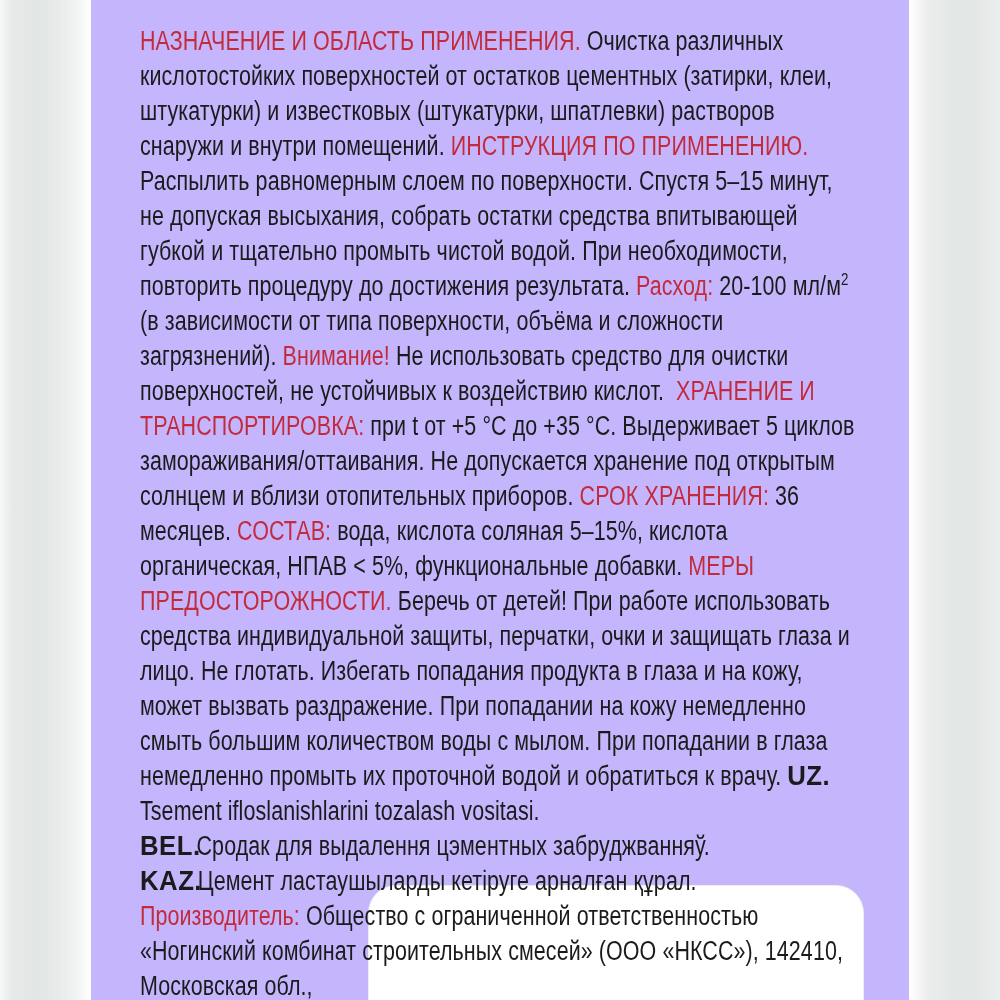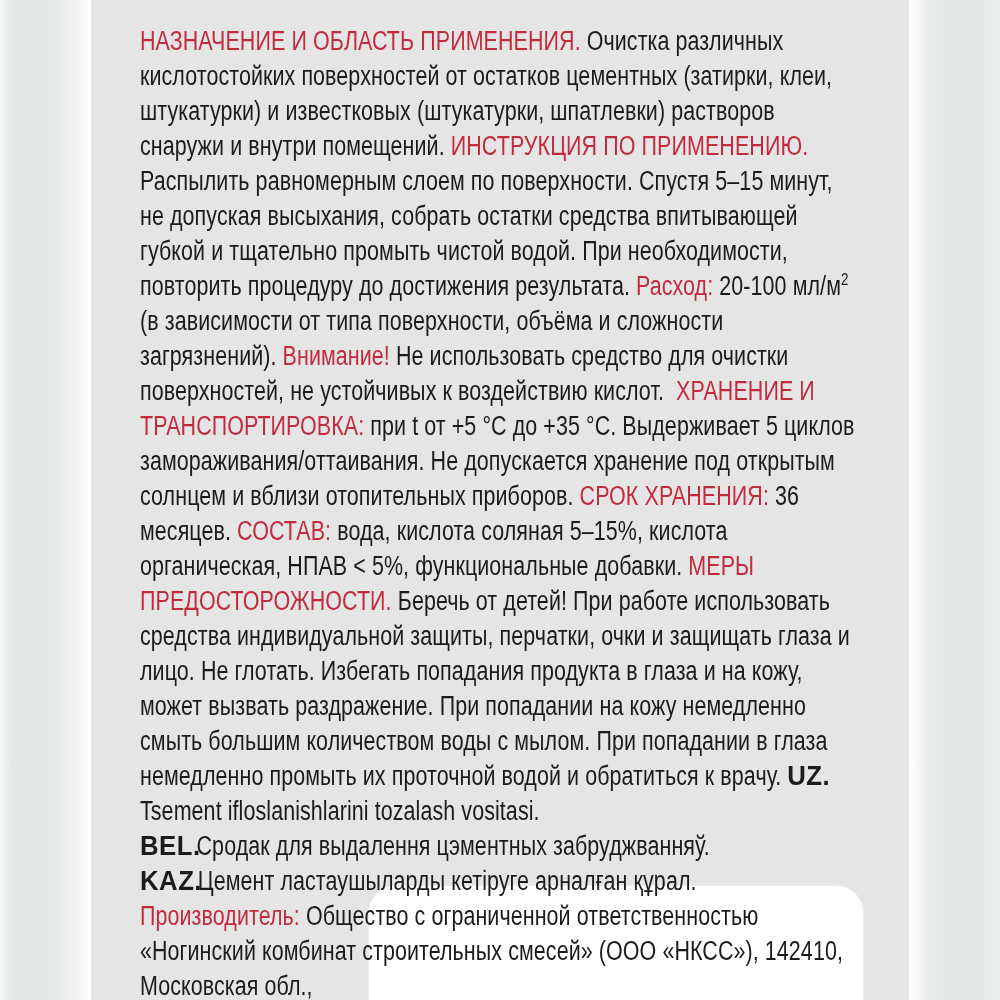--- a/index.html
+++ b/index.html
@@ -1,20 +1,20 @@
 <!DOCTYPE html>
 <html><head>
 <meta charset="utf-8">
 <style>
   html,body{margin:0;padding:0;background:#ffffff;}
   .stage{
     position:relative;
     width:1000px;height:1000px;
     overflow:hidden;
-    background:#e5e5e5;
+    background:#c4b5fd;
     font-family:"Liberation Sans", sans-serif;
   }
   
   .edge-left{
     position:absolute;left:0;top:0;width:91px;height:1000px;
     background:linear-gradient(to right,
       #f7f8f8 0%, #e6e9e8 14%, #e2e6e5 38%, #e7eae9 62%, #f2f4f3 84%, #ffffff 100%);
   }
   .edge-right{
     position:absolute;left:909px;top:0;width:91px;height:1000px;

